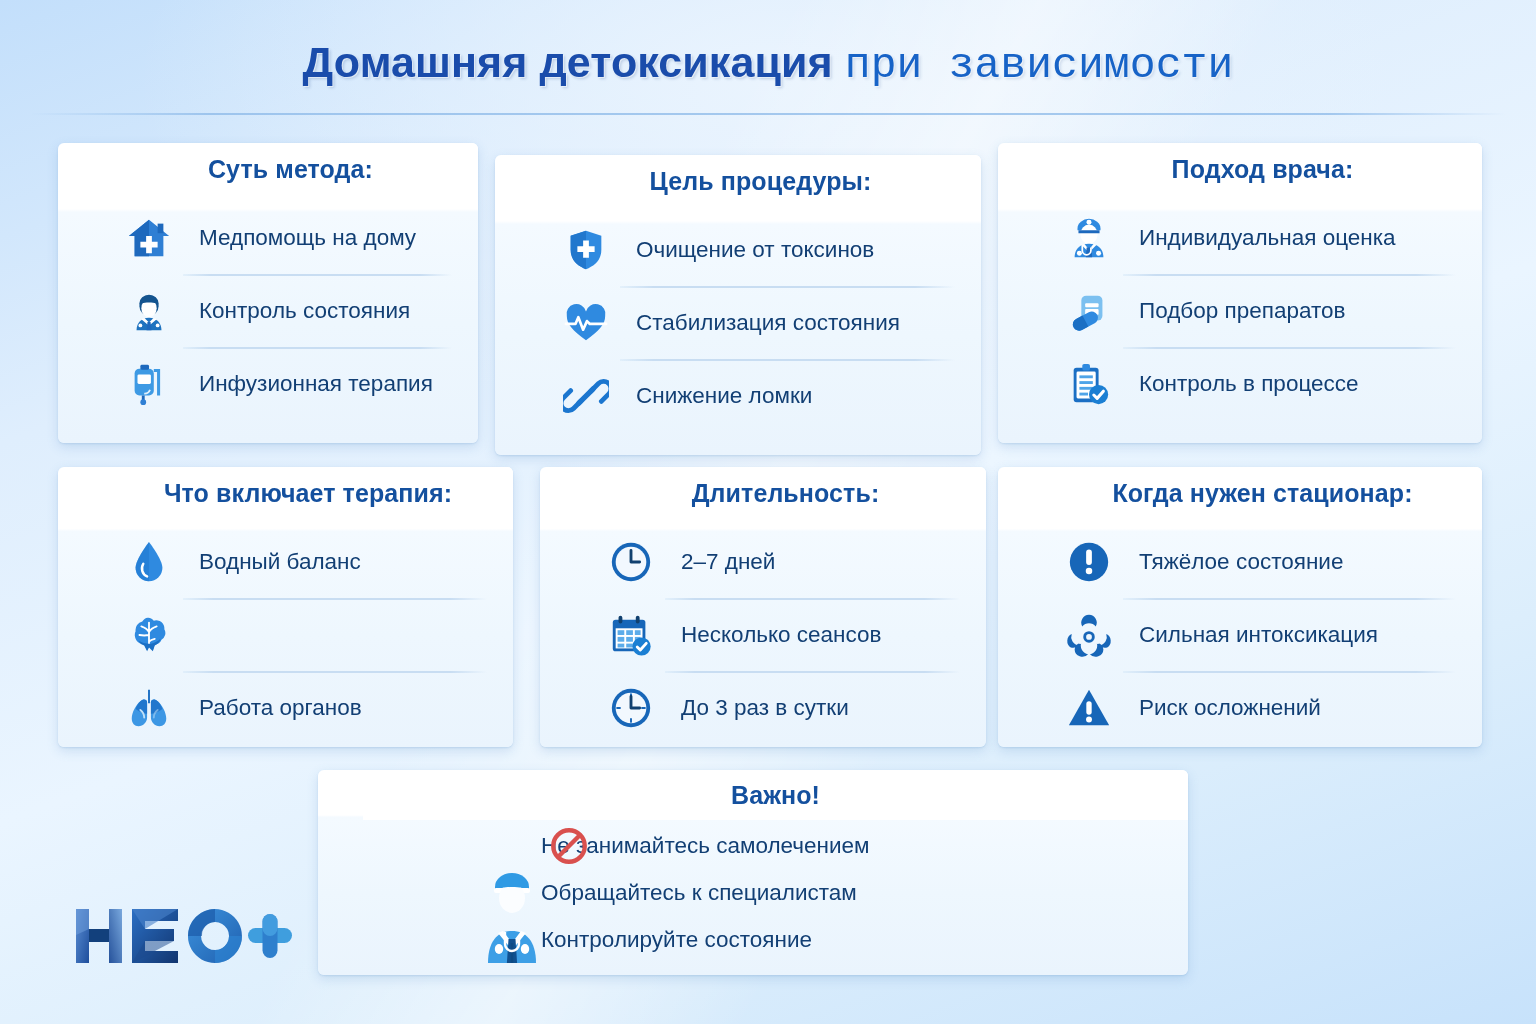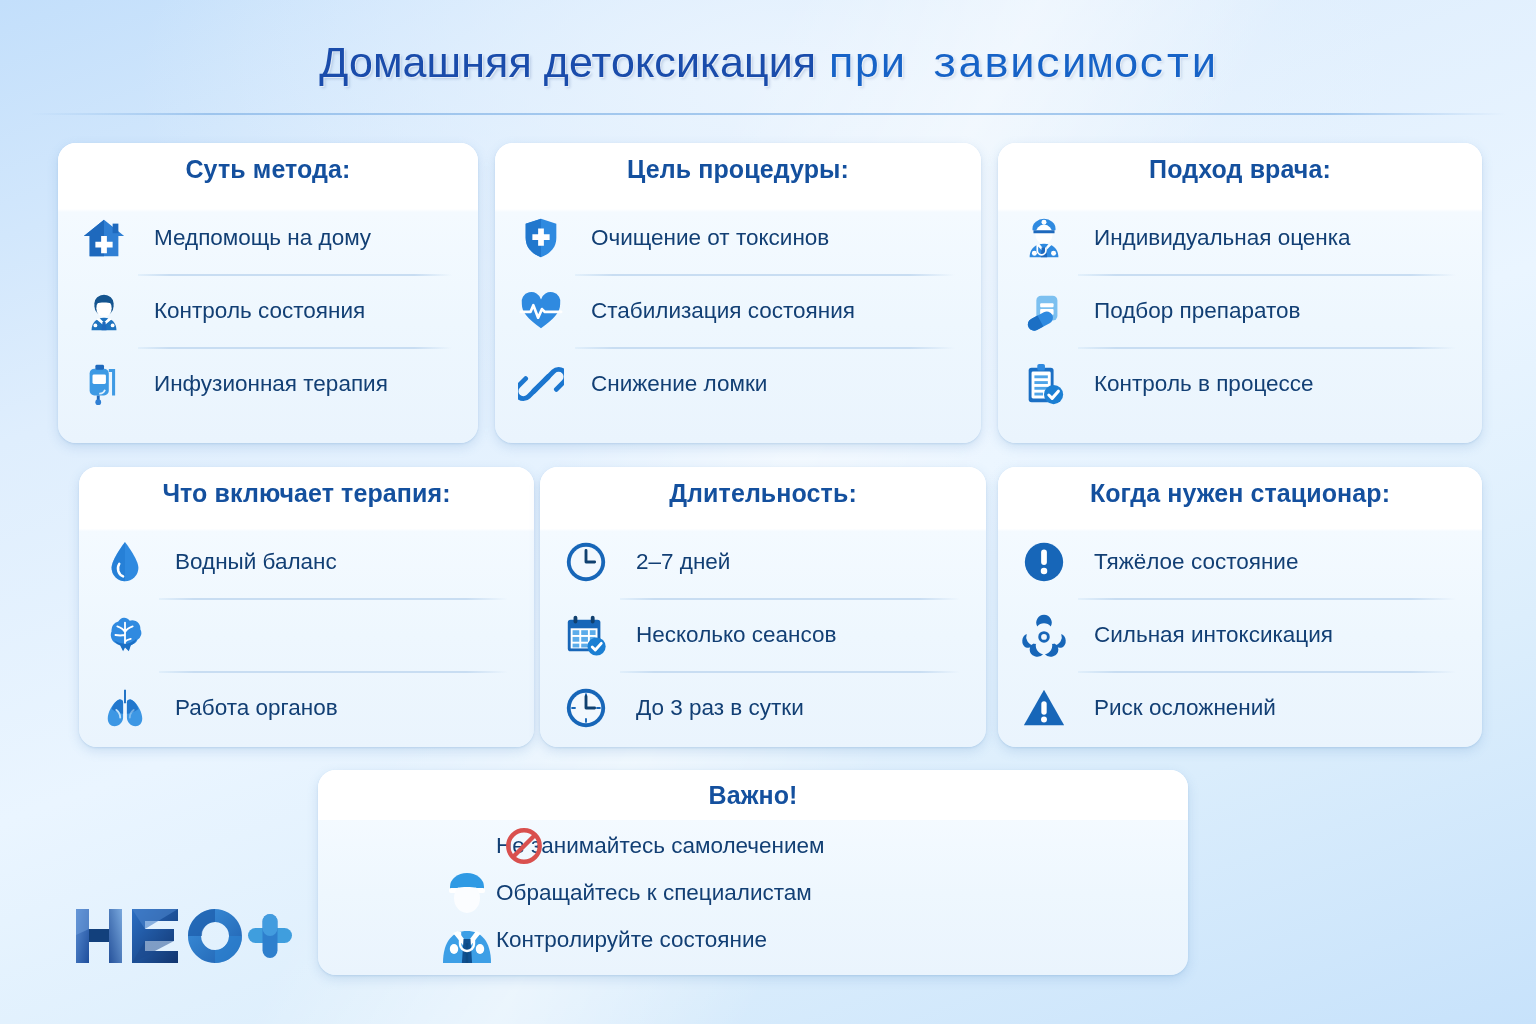--- a/index.html
+++ b/index.html
@@ -34,45 +34,46 @@
     text-align:center;
     z-index:3;
   }
   .title{
     font-size:43px;
     line-height:1.12;
     letter-spacing:.1px;
     white-space:nowrap;
   }
   .title .t-strong{
-    font-weight:normal;
+    font-weight:bold;
     color:#1a4cab;
     text-shadow:1px 1px 0 rgba(255,255,255,.55), 2px 2px 3px rgba(20,60,130,.20);
   }
   .title .t-light{
     font-weight:normal;
     color:#1763c7;
     text-shadow:1px 1px 0 rgba(255,255,255,.5), 2px 2px 3px rgba(20,60,130,.15);
     font-family:Liberation Mono, monospace;
   }
 
   .title-rule{
     position:absolute; top:113px; left:30px; right:30px; height:2px;
     background:linear-gradient(to right, rgba(150,190,235,0) 0%, rgba(140,185,232,.75) 12%, rgba(140,185,232,.75) 88%, rgba(150,190,235,0) 100%);
     z-index:2;
   }
 
   
   .card{
     position:absolute;
-    border-radius:18px;
+    border-radius:6px;
     background:linear-gradient(to bottom, #ffffff 0%, #ffffff 22%, #f4faff 23%, #eef7fe 60%, #eaf4fd 100%);
     box-shadow:0 4px 12px rgba(78,136,196,.20), 0 1px 2px rgba(78,136,196,.18);
     overflow:hidden;
     z-index:4;
+    padding-left:45px;
   }
   .card-head{
     height:52px;
     display:flex; align-items:center; justify-content:center;
     background:#ffffff;
     font-size:25px; font-weight:bold;
     color:#14509e;
     letter-spacing:.1px;
     white-space:nowrap;
   }
@@ -98,24 +99,24 @@
   .ico svg{ display:block; }
   .row-label{
     font-size:22.5px;
     color:#123f74;
     line-height:1.15;
     white-space:nowrap;
   }
 
   
   #card-0{ left:58px;  top:143px; width:420px; height:300px; }
-  #card-1{ left:495px; top:143px; width:486px; height:300px; }
+  #card-1{ left:495px; top:155px; width:486px; height:300px; }
   #card-2{ left:998px; top:143px; width:484px; height:300px; }
 
-  #card-3{ left:58px;  top:467px; width:455px; height:280px;margin-left:21px; }
+  #card-3{ left:58px;  top:467px; width:455px; height:280px; }
   #card-4{ left:540px; top:467px; width:446px; height:280px; }
   #card-5{ left:998px; top:467px; width:484px; height:280px; }
 
   #card-6{ left:318px; top:770px; width:870px; height:205px; }
 
   
   #card-6 .card-head{ height:50px; font-size:25px; }
   #card-6 .card-body{ padding:2px 0 0 0; }
   #card-6 .imp-rows{
     display:flex; flex-direction:column;

